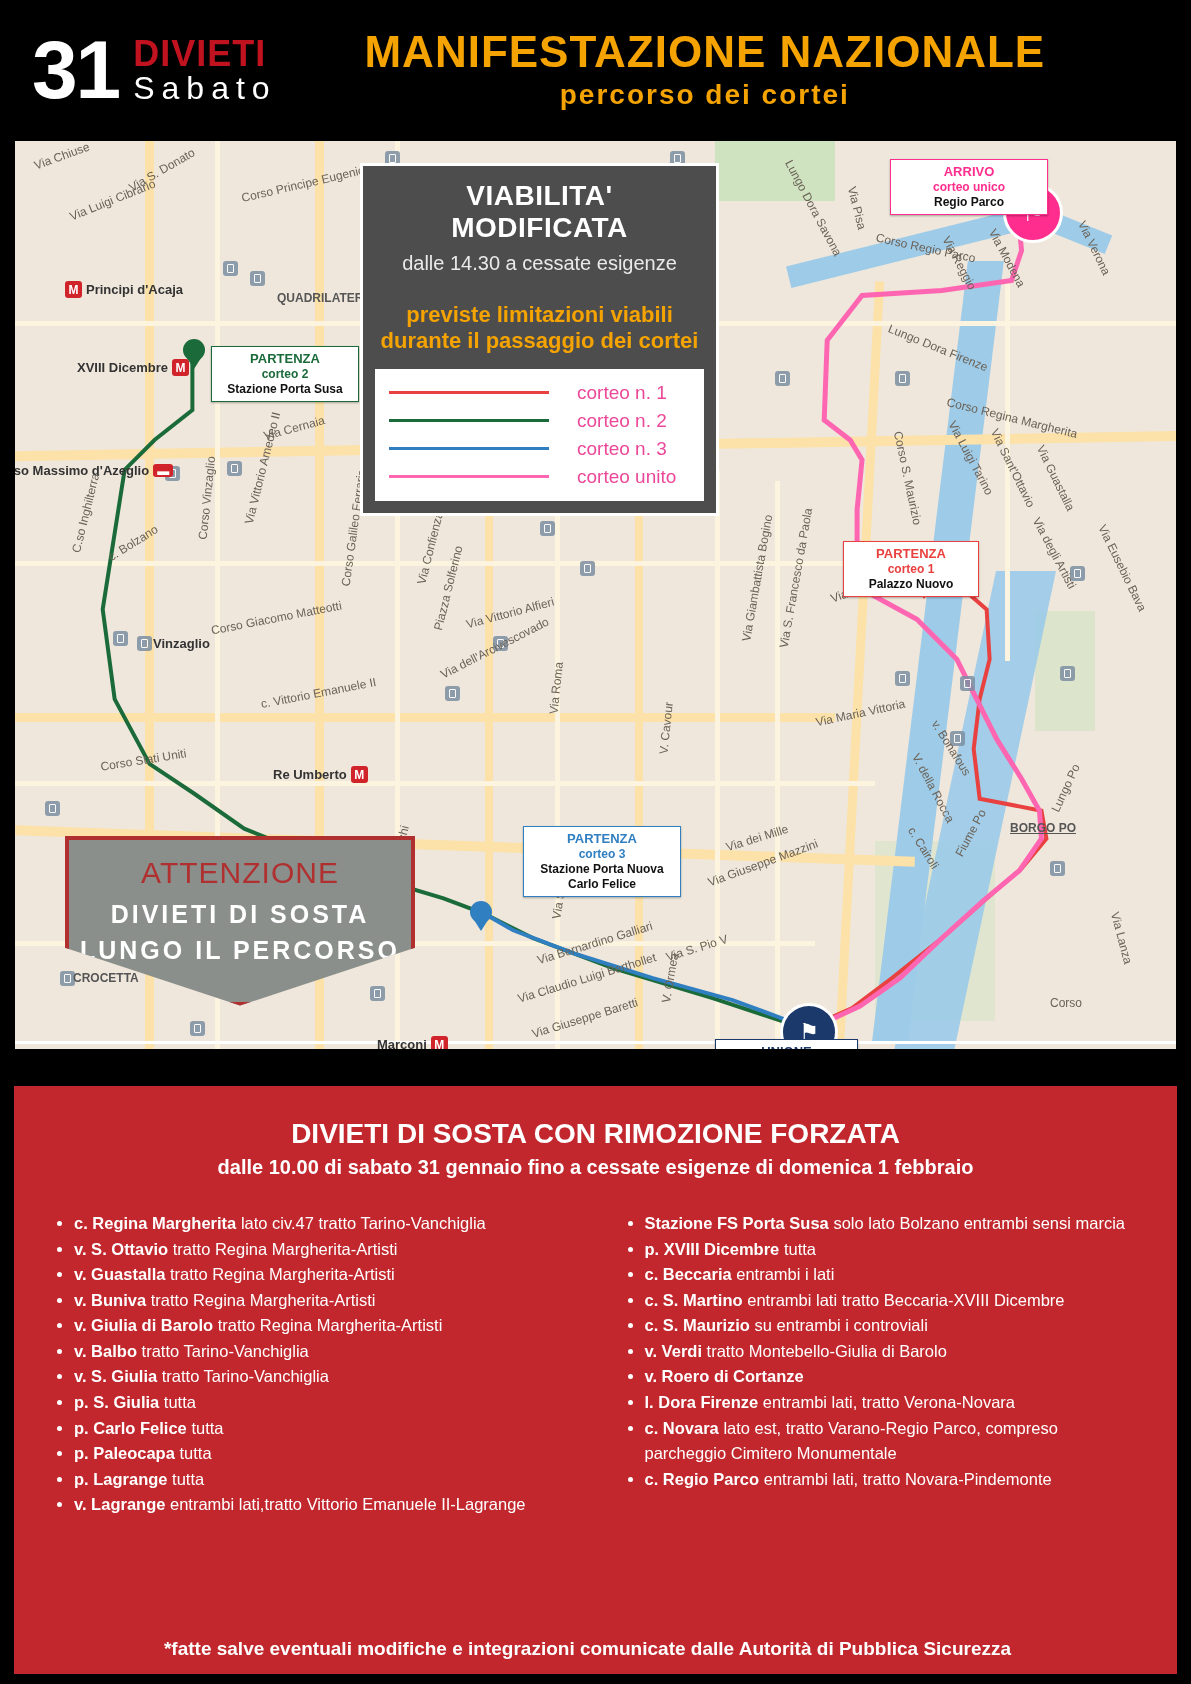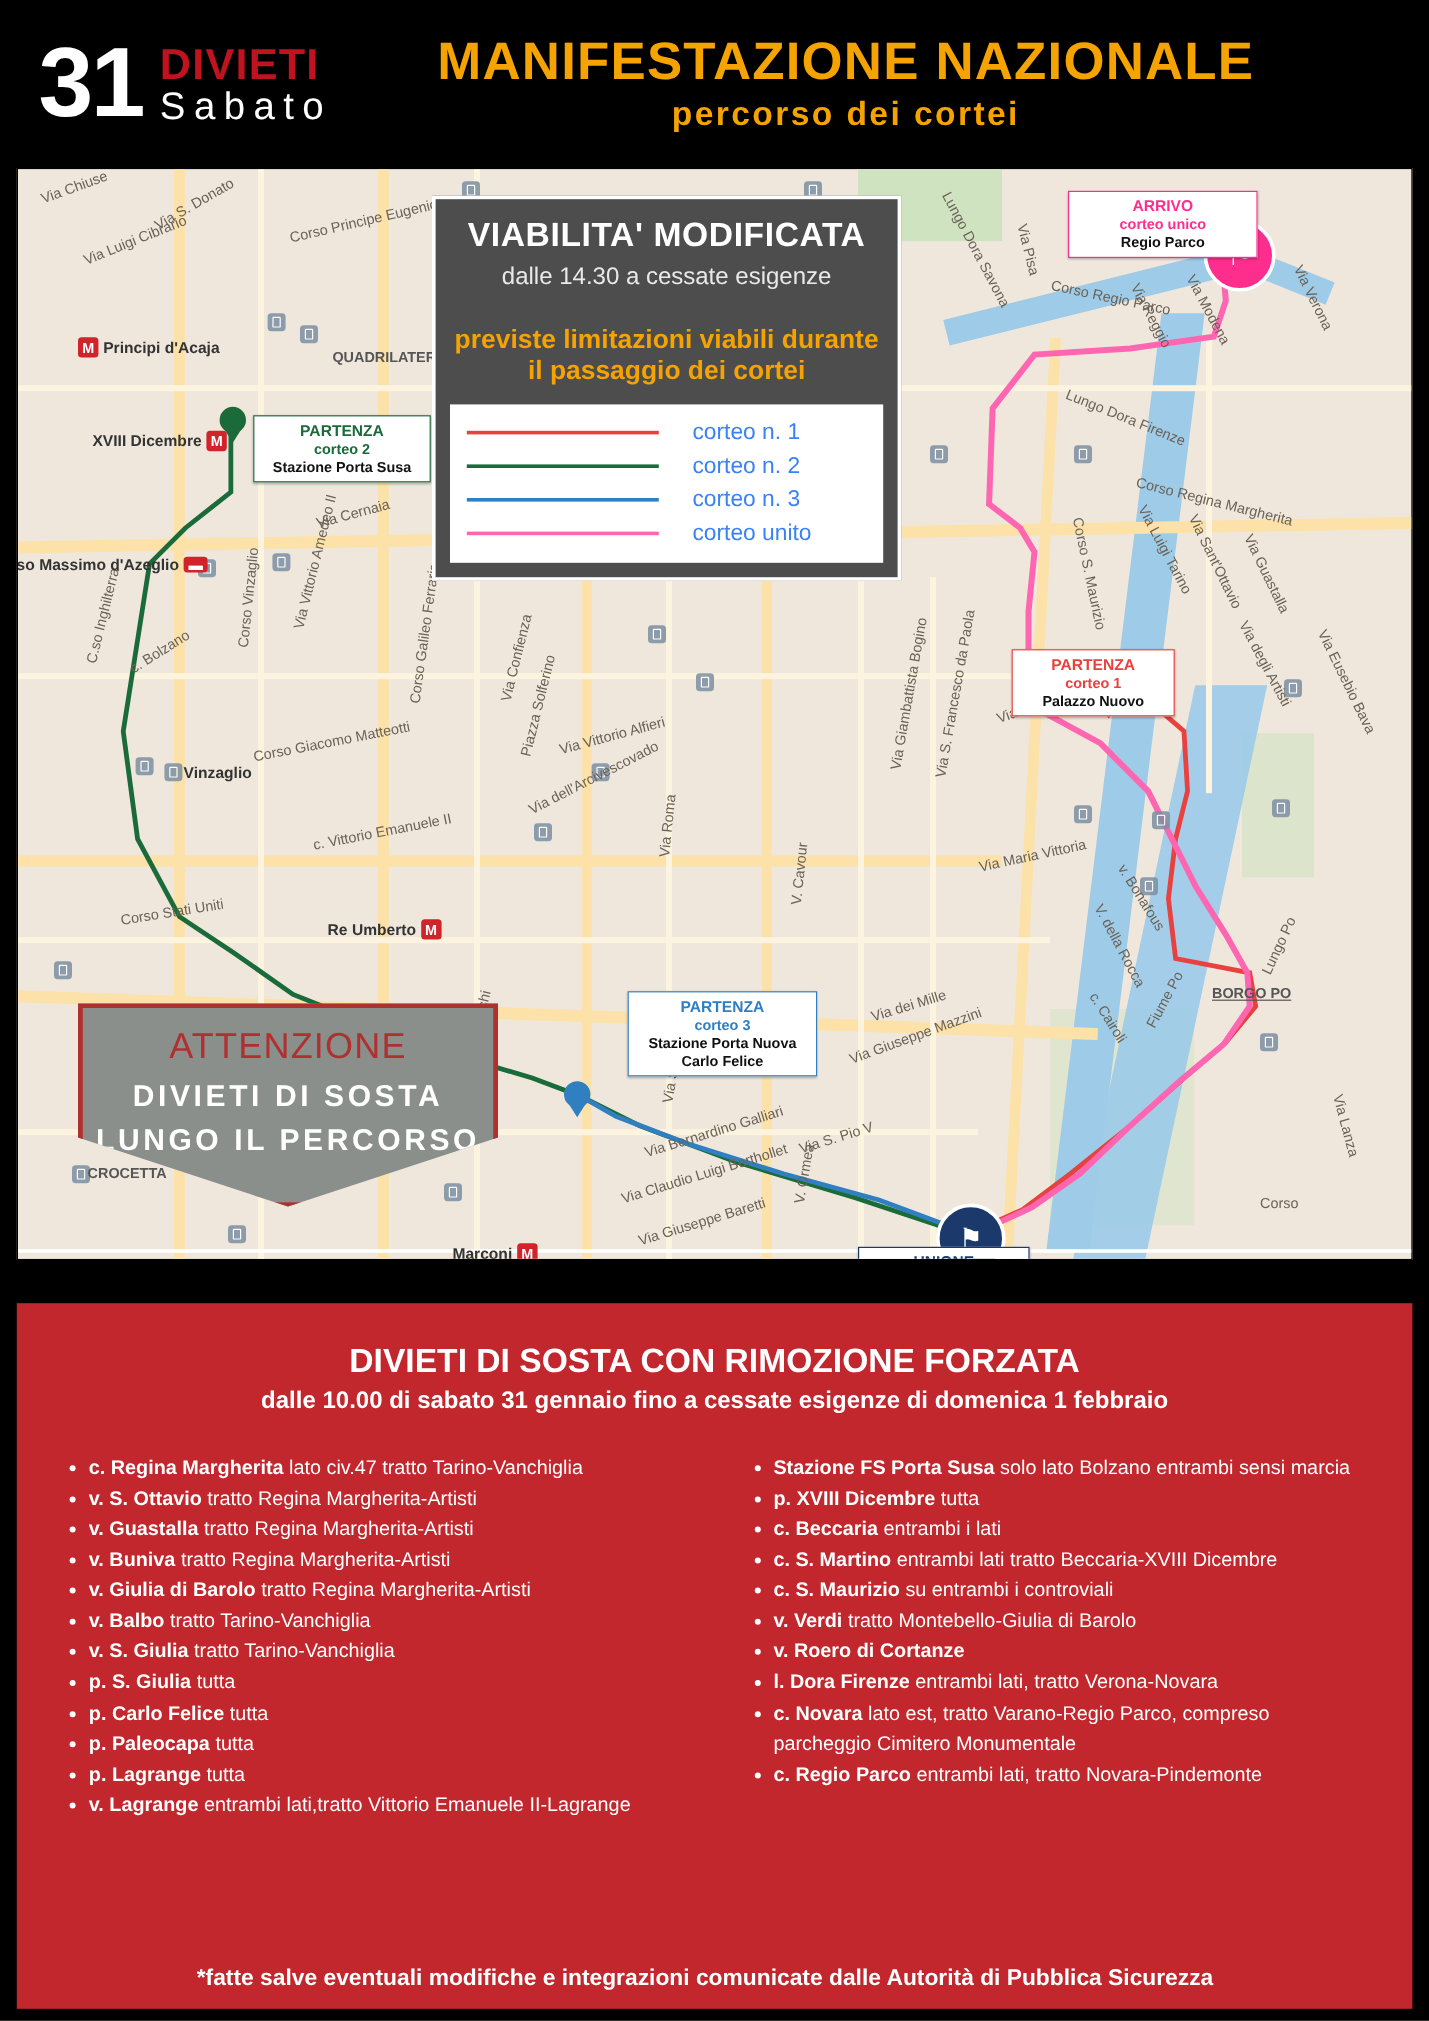--- a/index.html
+++ b/index.html
@@ -62,31 +62,31 @@
     white-space:nowrap;
   }
   .metro .m{width:17px;height:17px;background:#d1232a;color:#fff;border-radius:3px;font-size:12px;
     display:flex;align-items:center;justify-content:center;font-weight:bold;}
 
   
   .routes{position:absolute;inset:0;}
 
   
   .infobox{
-    position:absolute;left:345px;top:22px;width:391px;
+    position:absolute;left:345px;top:22px;width:359px;
     background:#4d4d4d;border:3px solid #fff;padding:14px 12px 12px;
     box-sizing:border-box;
   }
   .infobox h2{margin:0;color:#fff;font-size:28px;font-weight:bold;text-align:center;letter-spacing:.5px;}
   .infobox .sub{color:#e9e9e9;font-size:20px;text-align:center;margin-top:8px;}
   .infobox .warn{color:#f5a300;font-size:22px;font-weight:bold;text-align:center;margin-top:27px;line-height:1.2;}
   .legend{background:#fff;margin-top:14px;padding:10px 14px;}
   .legend-row{display:flex;align-items:center;height:28px;}
   .legend-line{width:160px;height:3px;margin-right:28px;}
-  .legend-label{font-size:19px;color:#3b82f6;}
+  .legend-label{font-size:19px;color:#ec4899;}
 
   
   .callout{
     position:absolute;background:#fff;border:1px solid #8a8a8a;padding:4px 8px;text-align:center;
     font-size:12px;line-height:1.25;box-shadow:0 1px 2px rgba(0,0,0,.3);
   }
   .callout .t1{font-weight:bold;font-size:13px;}
   .callout .t2{font-weight:bold;font-size:12px;}
   .callout .t3{font-weight:bold;font-size:12px;color:#111;}
 

